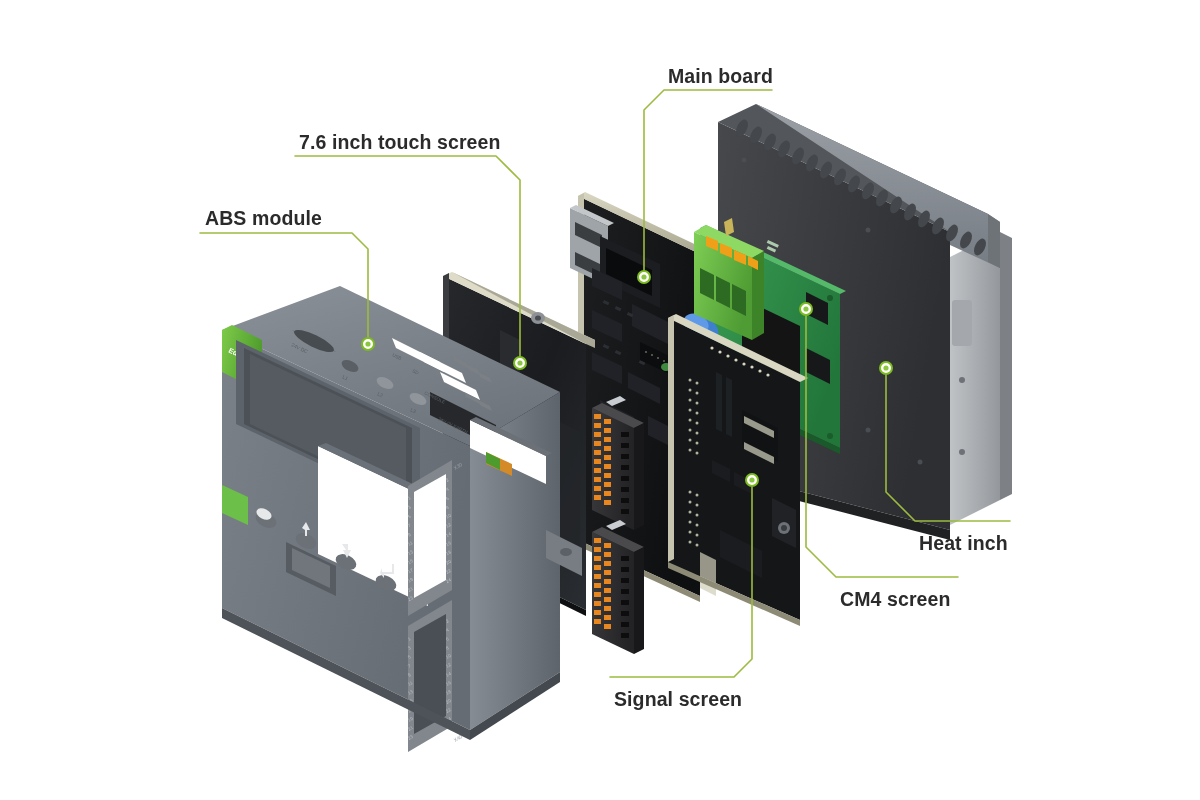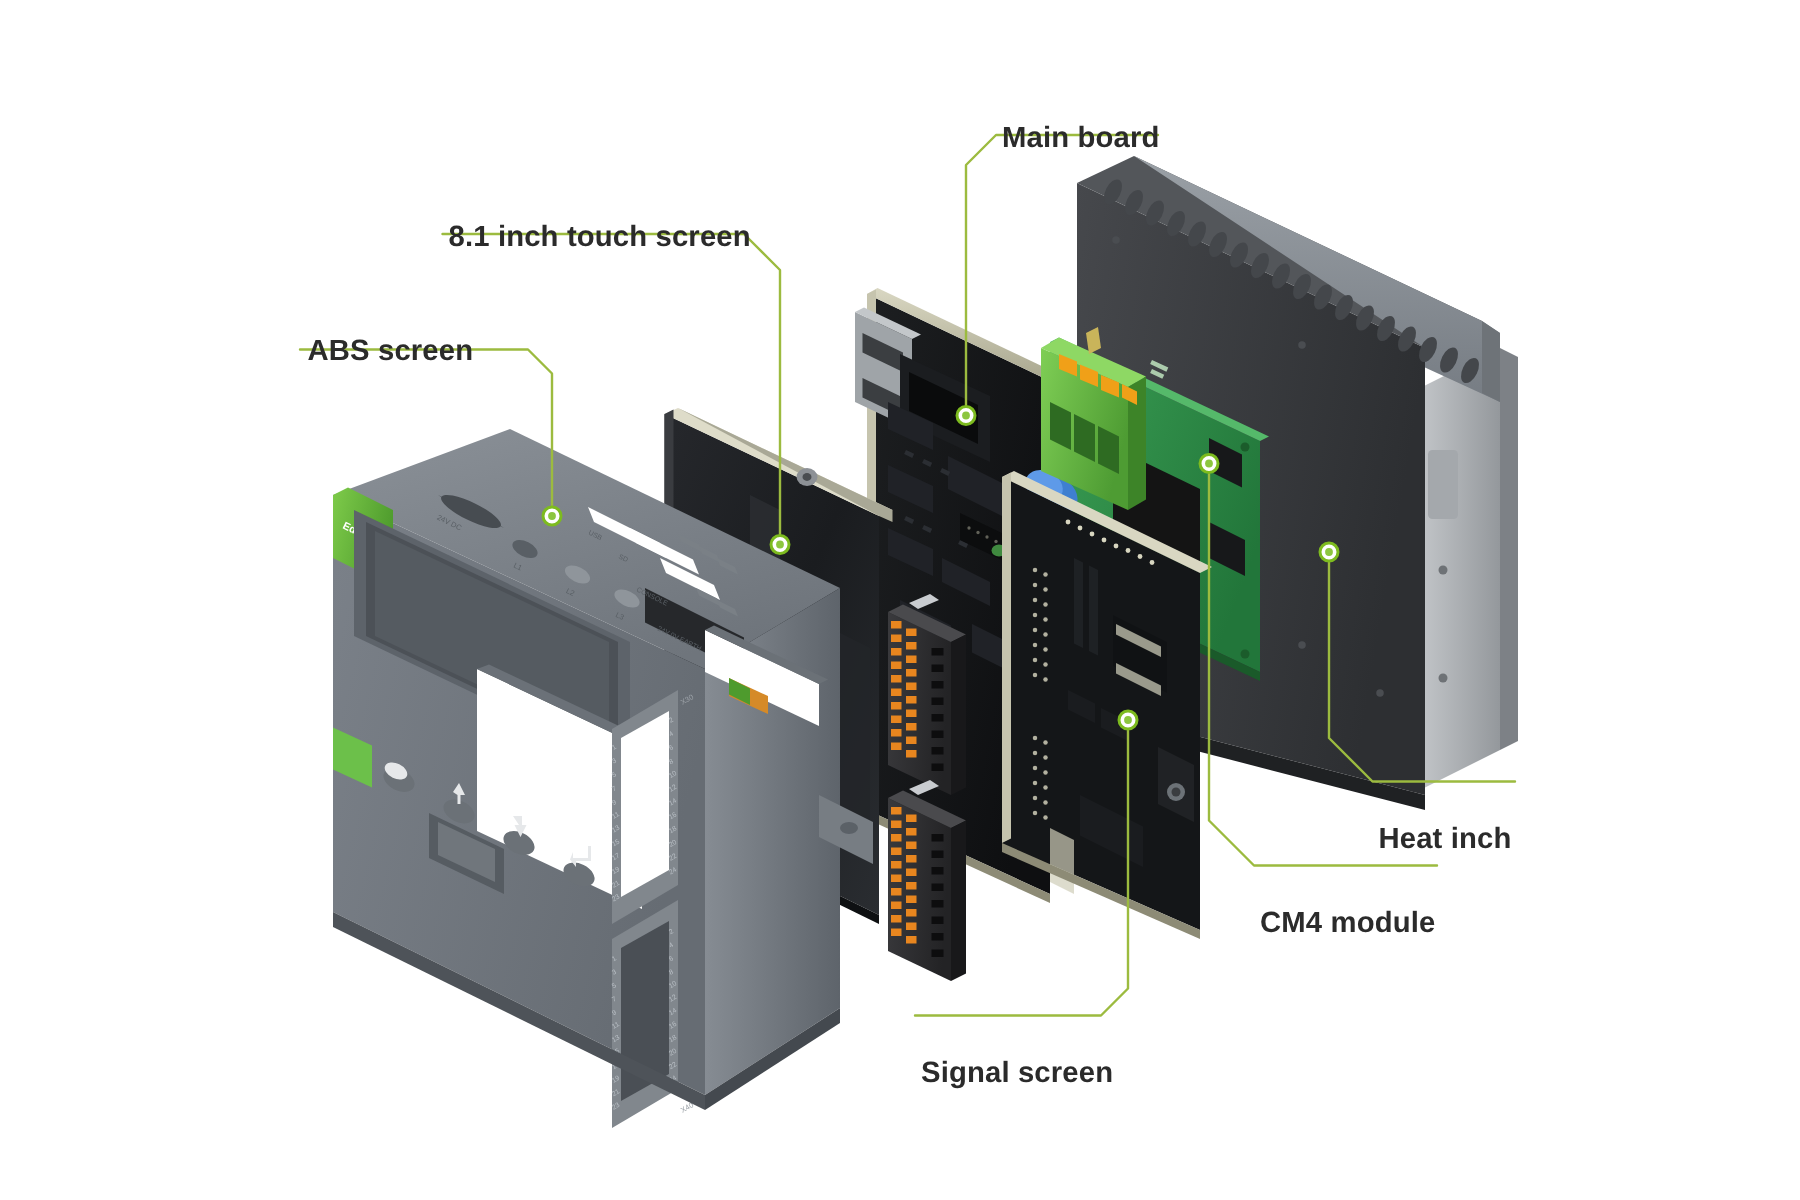--- a/index.html
+++ b/index.html
@@ -22,21 +22,20 @@
   }
   #callouts { pointer-events: none; }
   .callout-text {
     position: absolute;
     color: #2b2b2b;
     font-size: 19.5px;
     font-weight: 600;
     letter-spacing: 0.1px;
     white-space: nowrap;
     font-family: "Liberation Sans", sans-serif;
-    margin-top: 16px;
   }
 </style>
 </head>
 <body>
 
 <div id="stage">
 
   <svg id="scene" viewBox="0 0 1200 800" xmlns="http://www.w3.org/2000/svg">
     <defs>
       <linearGradient id="gHouseTop" x1="0" y1="0" x2="0.6" y2="1">
@@ -619,20 +618,20 @@
         <circle cx="886" cy="368" r="6" fill="#ffffff" stroke="#7dbb1f" stroke-width="2"></circle>
         <circle cx="886" cy="368" r="2.6" fill="#8cc63f"></circle>
         <circle cx="806" cy="309" r="6" fill="#ffffff" stroke="#7dbb1f" stroke-width="2"></circle>
         <circle cx="806" cy="309" r="2.6" fill="#8cc63f"></circle>
         <circle cx="752" cy="480" r="6" fill="#ffffff" stroke="#7dbb1f" stroke-width="2"></circle>
         <circle cx="752" cy="480" r="2.6" fill="#8cc63f"></circle>
       </g>
   </svg>
 
   <div id="labelLayer">
-      <div class="callout-text" style="left: 205px; top: 207px; color: rgb(43, 43, 43);">ABS screen</div>
-      <div class="callout-text" style="left: 299px; top: 131px; color: rgb(43, 43, 43);">8.1 inch touch screen</div>
+      <div class="callout-text" style="left: 205px; top: 207px; color: rgb(43, 43, 43);">ABS module</div>
+      <div class="callout-text" style="left: 299px; top: 131px; color: rgb(43, 43, 43);">7.6 inch touch screen</div>
       <div class="callout-text" style="left: 668px; top: 65px; color: rgb(43, 43, 43);">Main board</div>
       <div class="callout-text" style="left: 919px; top: 532px; color: rgb(43, 43, 43);">Heat inch</div>
-      <div class="callout-text" style="left: 840px; top: 588px; color: rgb(43, 43, 43);">CM4 module</div>
+      <div class="callout-text" style="left: 840px; top: 588px; color: rgb(43, 43, 43);">CM4 screen</div>
       <div class="callout-text" style="left: 614px; top: 688px; color: rgb(43, 43, 43);">Signal screen</div>
     </div>
 </div>
 
 </body></html>

